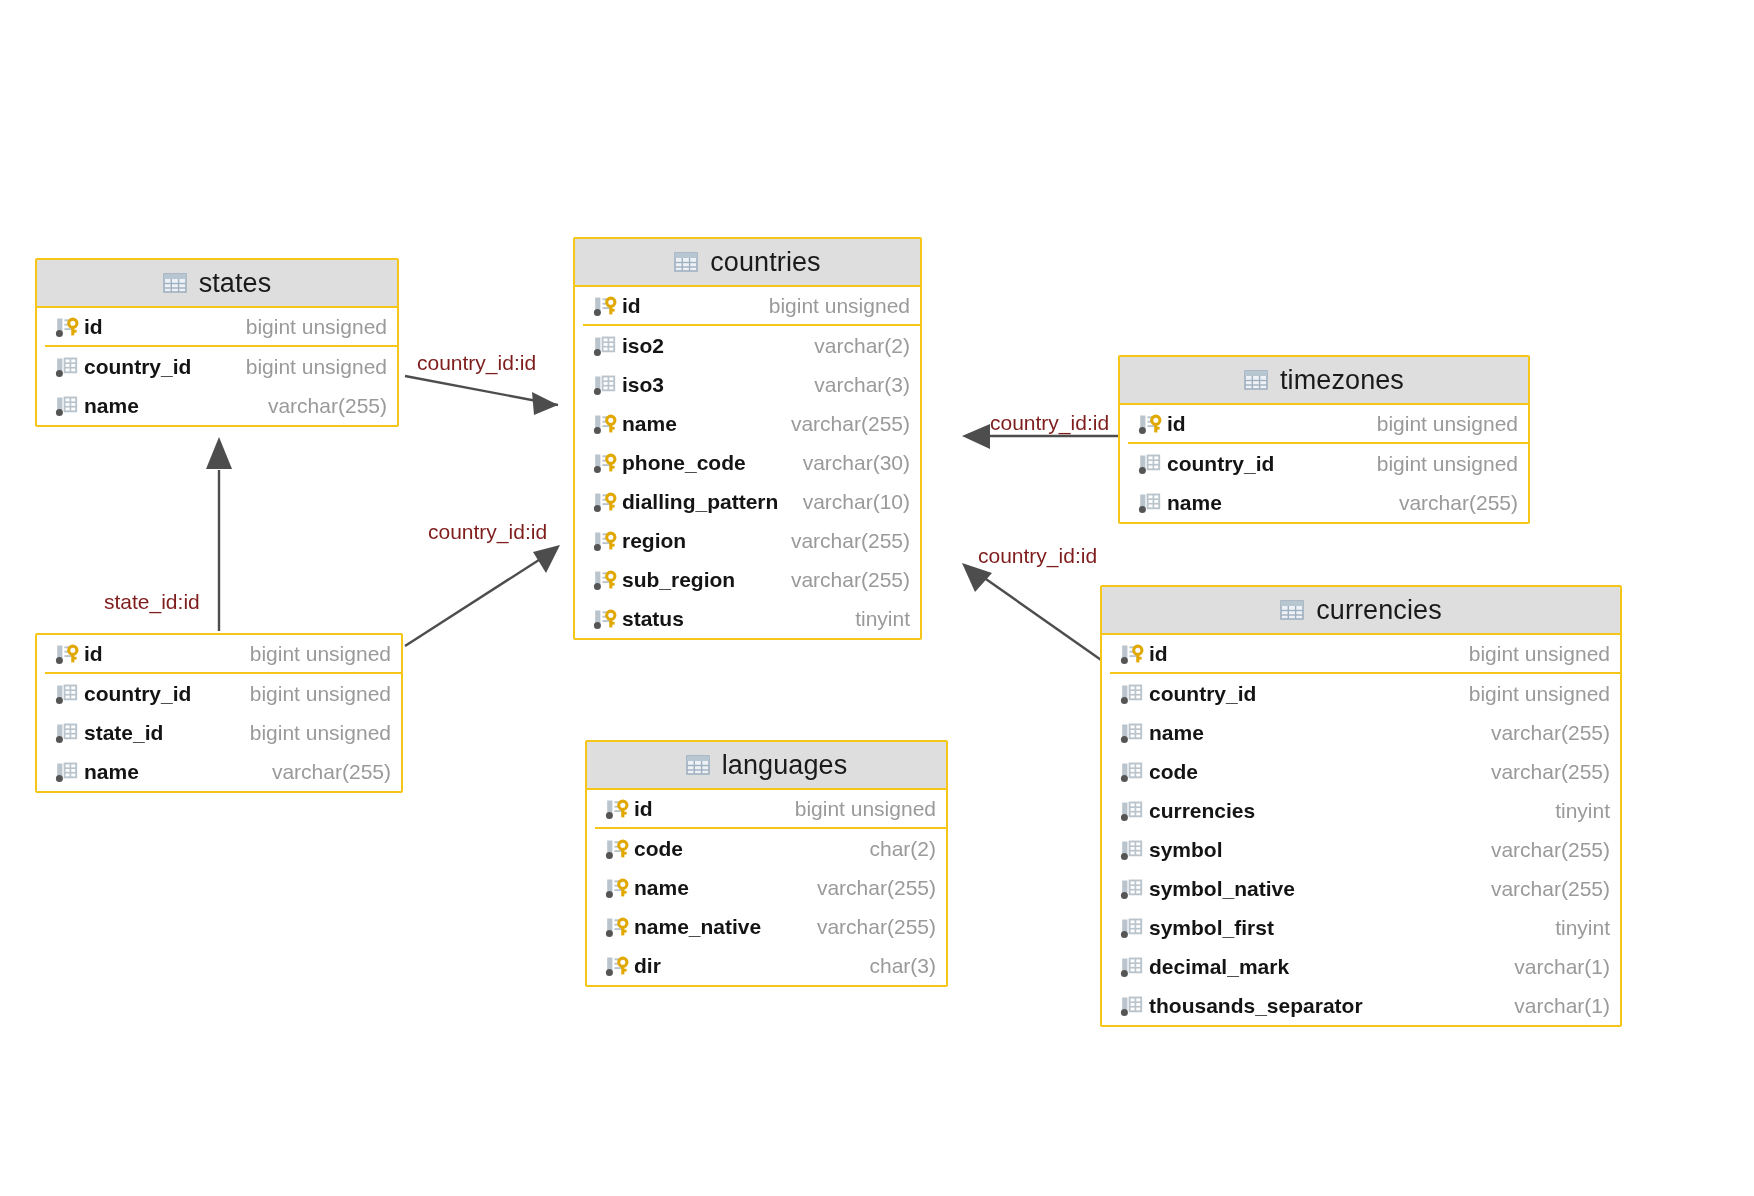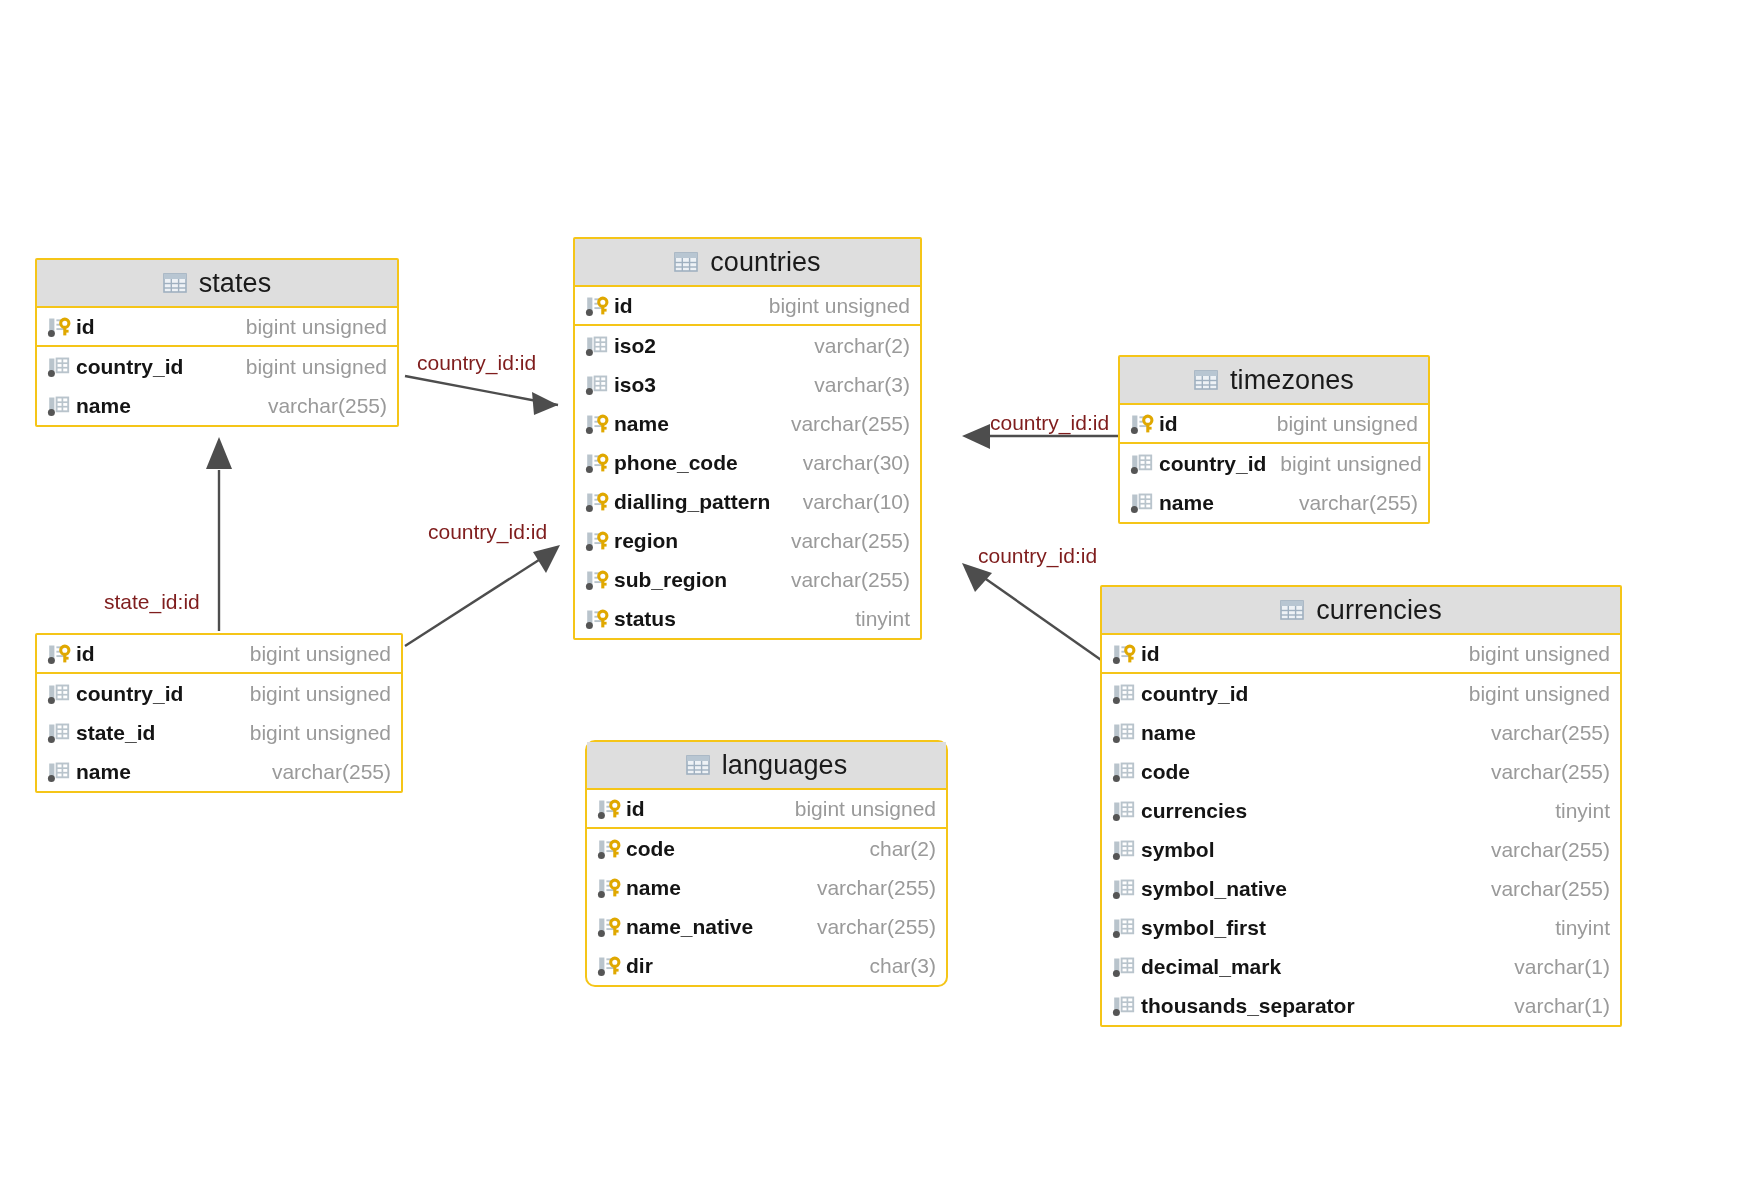--- a/index.html
+++ b/index.html
@@ -41,20 +41,21 @@
 
   .pk-row{border-bottom:2px solid #F5C518;}
 
   .field-row{
     display:flex;
     align-items:center;
     height:39px;
     padding:0 10px 0 9px;
     box-sizing:border-box;
     gap:0;
+    margin-left:8px;
   }
   .f-icon{width:26px;height:26px;flex:0 0 auto;display:block;margin-right:4px;}
   .f-name{
     font-size:21px;
     font-weight:bold;
     color:#141414;
     white-space:nowrap;
   }
   .f-type{
     margin-left:auto;
@@ -273,21 +274,21 @@
               <line x1="10.4" y1="15.1" x2="18.2" y2="15.1" stroke="#b9c4cc" stroke-width="1.9"></line>
               <circle cx="18.8" cy="9.2" r="4.1" fill="none" stroke="#E0A800" stroke-width="3.1"></circle>
               <path d="M18.8 12.6 L18.8 21.4" stroke="#E0A800" stroke-width="3.1" stroke-linecap="butt"></path>
               <path d="M18.8 17.2 L22.6 17.2" stroke="#E0A800" stroke-width="2.8"></path>
               <circle cx="5.4" cy="19.6" r="3.5" fill="#555555"></circle>
             </svg></span>
           <span class="f-name">status</span>
           <span class="f-type">tinyint</span>
         </div>
       </div>
-      <div class="table-box" style="left: 1118px; top: 355px; width: 312px;">
+      <div class="table-box" style="left: 1118px; top: 355px; width: 412px;">
         <div class="tbl-header">
           <span class="tbl-icon"><svg viewBox="0 0 24 20" width="24" height="20" xmlns="http://www.w3.org/2000/svg">
               <rect x="1" y="1" width="22" height="18" fill="#eef2f6" stroke="#9fb0c0" stroke-width="1.6"></rect>
               <rect x="1" y="1" width="22" height="5" fill="#b8c6d2"></rect>
               <line x1="1" y1="10.5" x2="23" y2="10.5" stroke="#9fb0c0" stroke-width="1.4"></line>
               <line x1="1" y1="15" x2="23" y2="15" stroke="#9fb0c0" stroke-width="1.4"></line>
               <line x1="8.3" y1="6" x2="8.3" y2="19" stroke="#9fb0c0" stroke-width="1.4"></line>
               <line x1="15.6" y1="6" x2="15.6" y2="19" stroke="#9fb0c0" stroke-width="1.4"></line>
             </svg></span>
           <span class="tbl-title">timezones</span>
@@ -376,21 +377,21 @@
               <rect x="10.6" y="4.5" width="11.6" height="13.8" fill="#ffffff" stroke="#b9c4cc" stroke-width="1.9"></rect>
               <line x1="10.6" y1="9.2" x2="22.2" y2="9.2" stroke="#b9c4cc" stroke-width="1.7"></line>
               <line x1="10.6" y1="13.7" x2="22.2" y2="13.7" stroke="#b9c4cc" stroke-width="1.7"></line>
               <line x1="16.4" y1="4.5" x2="16.4" y2="18.3" stroke="#b9c4cc" stroke-width="1.7"></line>
               <circle cx="5.4" cy="19.6" r="3.5" fill="#555555"></circle>
             </svg></span>
           <span class="f-name">name</span>
           <span class="f-type">varchar(255)</span>
         </div>
       </div>
-      <div class="table-box" style="left: 585px; top: 740px; width: 363px; border-radius: 10px;">
+      <div class="table-box" style="left: 585px; top: 740px; width: 363px;">
         <div class="tbl-header">
           <span class="tbl-icon"><svg viewBox="0 0 24 20" width="24" height="20" xmlns="http://www.w3.org/2000/svg">
               <rect x="1" y="1" width="22" height="18" fill="#eef2f6" stroke="#9fb0c0" stroke-width="1.6"></rect>
               <rect x="1" y="1" width="22" height="5" fill="#b8c6d2"></rect>
               <line x1="1" y1="10.5" x2="23" y2="10.5" stroke="#9fb0c0" stroke-width="1.4"></line>
               <line x1="1" y1="15" x2="23" y2="15" stroke="#9fb0c0" stroke-width="1.4"></line>
               <line x1="8.3" y1="6" x2="8.3" y2="19" stroke="#9fb0c0" stroke-width="1.4"></line>
               <line x1="15.6" y1="6" x2="15.6" y2="19" stroke="#9fb0c0" stroke-width="1.4"></line>
             </svg></span>
           <span class="tbl-title">languages</span>

